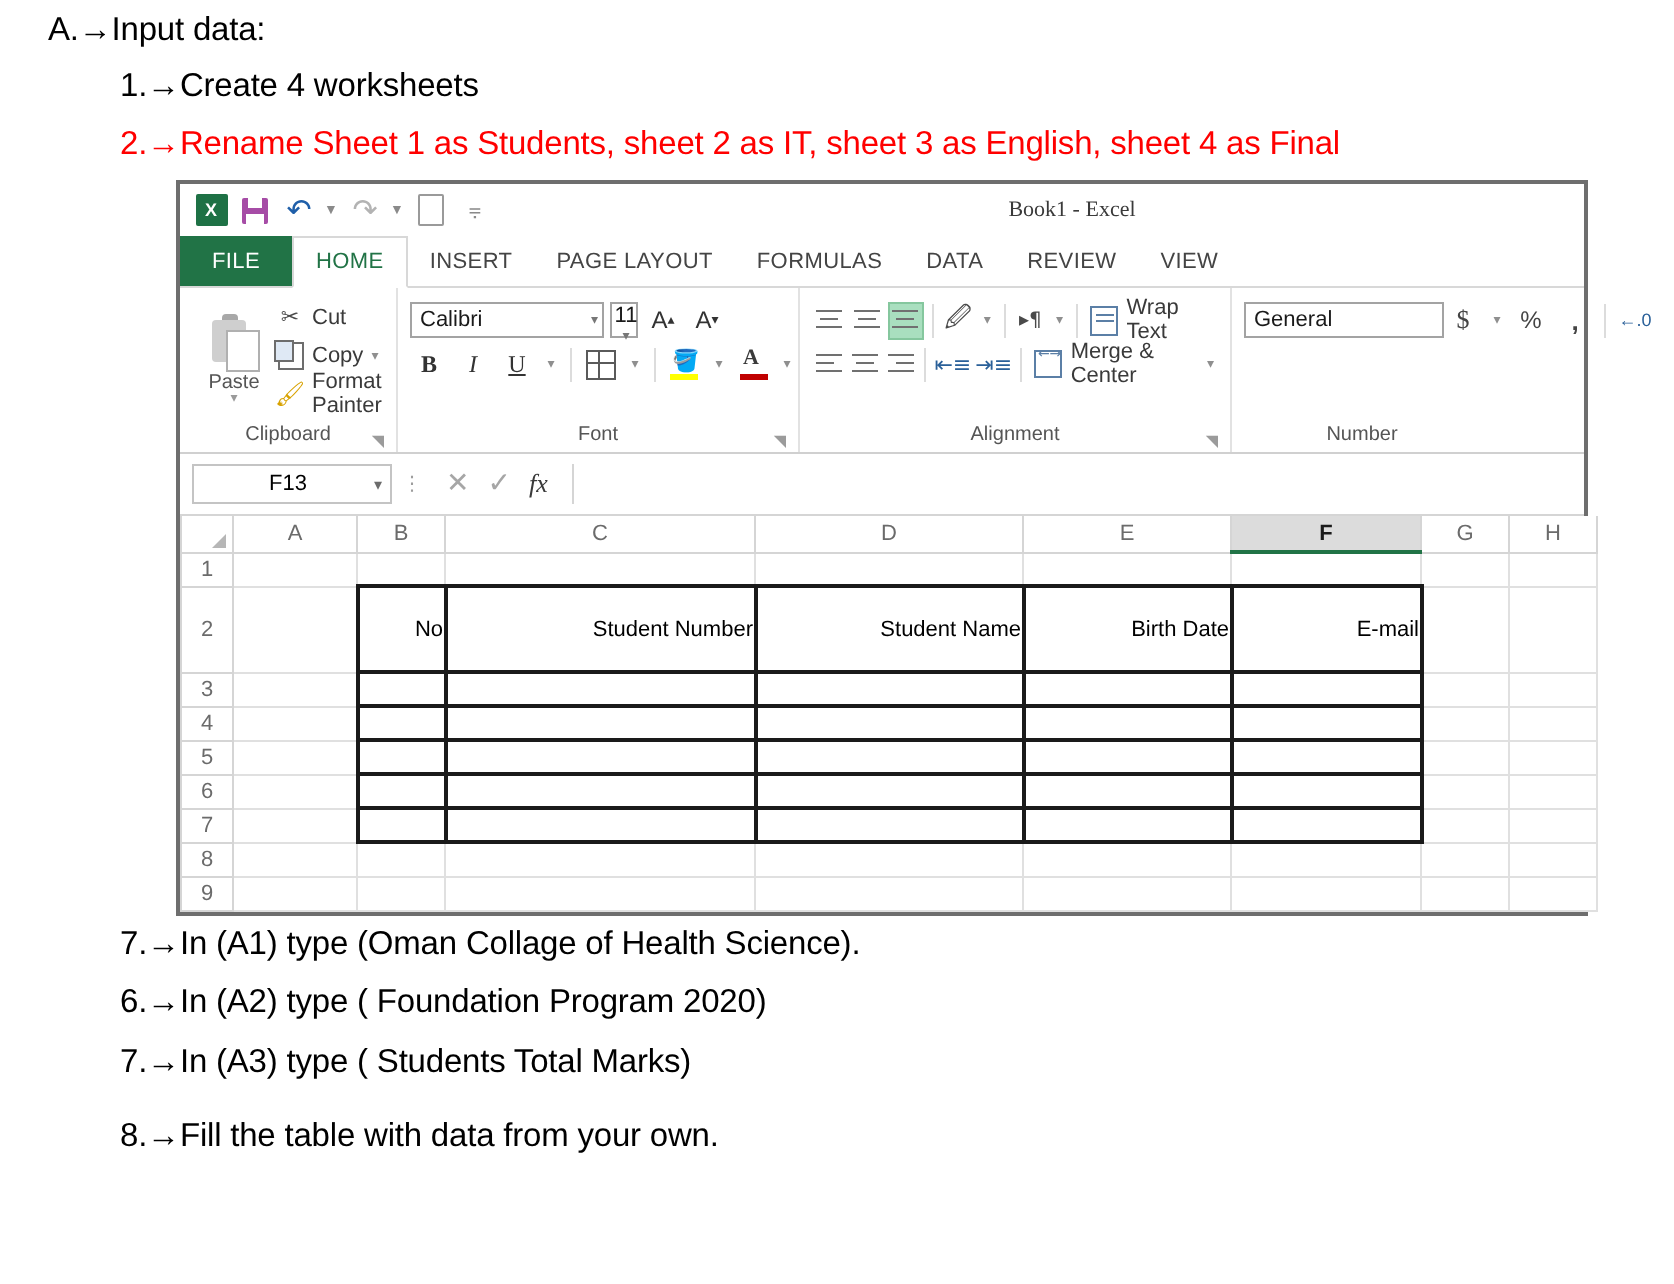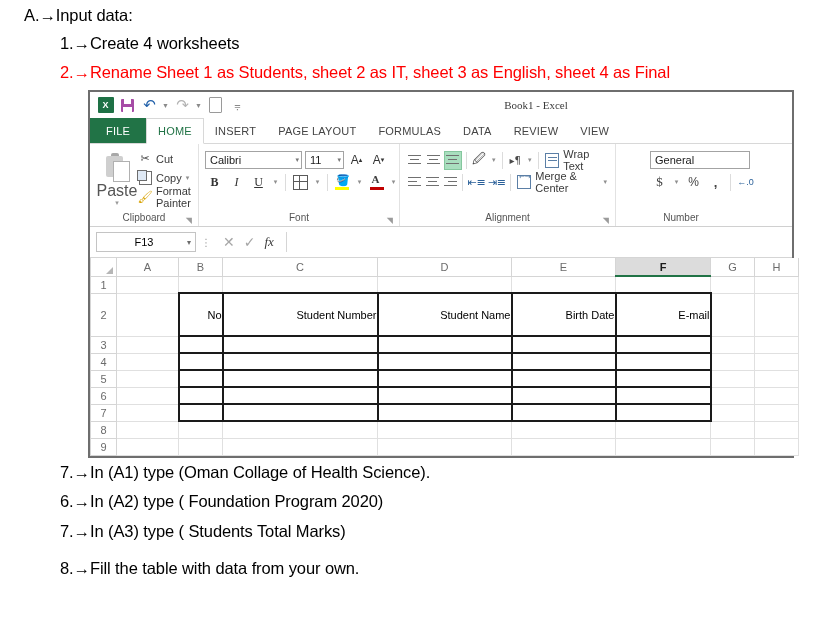--- a/index.html
+++ b/index.html
@@ -194,21 +194,21 @@
     width: 8px; height: 5px;
     background: #a8a8a8;
     border-radius: 2px 2px 0 0;
   }
   .clip-icon .sheet {
     position: absolute; left: 9px; top: 8px;
     width: 15px; height: 19px;
     background: #ffffff;
     border: 1px solid #b0b0b0;
   }
-  .paste-text { font-size: 16px; color: #555555; margin-top: 1px; }
+  .paste-text { font-size: 10px; color: #555555; margin-top: 1px; }
   .paste-caret { font-size: 7px; color: #9a9a9a; line-height: 6px; }
 
   .clip-list { flex: 1; padding-top: 2px; }
   .clip-item {
     display: flex; align-items: center;
     height: 19px;
     font-size: 11px;
     color: #3a3a3a;
     gap: 4px;
   }
@@ -244,21 +244,21 @@
     background: #ffffff;
     display: flex; align-items: center;
     font-size: 11px;
     padding: 0 2px 0 4px;
     color: #1a1a1a;
     box-sizing: border-box;
   }
   .combo .cv { flex: 1; }
   .combo .cd { font-size: 7px; color: #777777; }
   .combo.font-name { width: 97px; }
-  .combo.font-size { width: 39px; }
+  .combo.font-size { width: 14px; flex-direction: column; }
   .btn-sq {
     width: 19px; height: 19px;
     display: flex; align-items: center; justify-content: center;
     font-size: 11px; color: #333333;
   }
   .grow-a { font-size: 12px; position: relative; }
   .grow-a sup { font-size: 7px; }
   .bold-b { font-weight: bold; font-size: 12px; font-family: "Liberation Serif", serif; }
   .ital-i { font-style: italic; font-size: 12px; font-family: "Liberation Serif", serif; }
   .und-u { text-decoration: underline; font-size: 12px; font-family: "Liberation Serif", serif; }
@@ -328,21 +328,21 @@
   .ico-merge {
     width: 15px; height: 12px; border: 1px solid #5b7fa6; position: relative; background:#fff;
   }
   .ico-merge:after {
     content:"←→"; position:absolute; left:1px; top:-3px; font-size:7px; color:#5b7fa6;
     font-family: "DejaVu Sans", sans-serif;
   }
 
   
   .g-num { width: 130px; }
-  .num-rows { display: flex; flex-direction: column; flex: 1; padding-top: 2px; margin-left: 28px; }
+  .num-rows { display: flex; flex-direction: row; flex: 1; padding-top: 2px; }
   .combo.num-fmt { width: 100px; }
   .nrow { display: flex; align-items: center; height: 22px; gap: 3px; }
   .cur { font-size: 13px; color: #444444; font-family: "Liberation Serif", serif; }
   .pct { font-size: 12px; color: #444444; }
   .comma { font-size: 13px; color: #444444; font-weight: bold; }
   .ico-dec { font-size: 9px; color: #2a6099; position: relative; }
 
   
   .formulabar {
     height: 30px;

